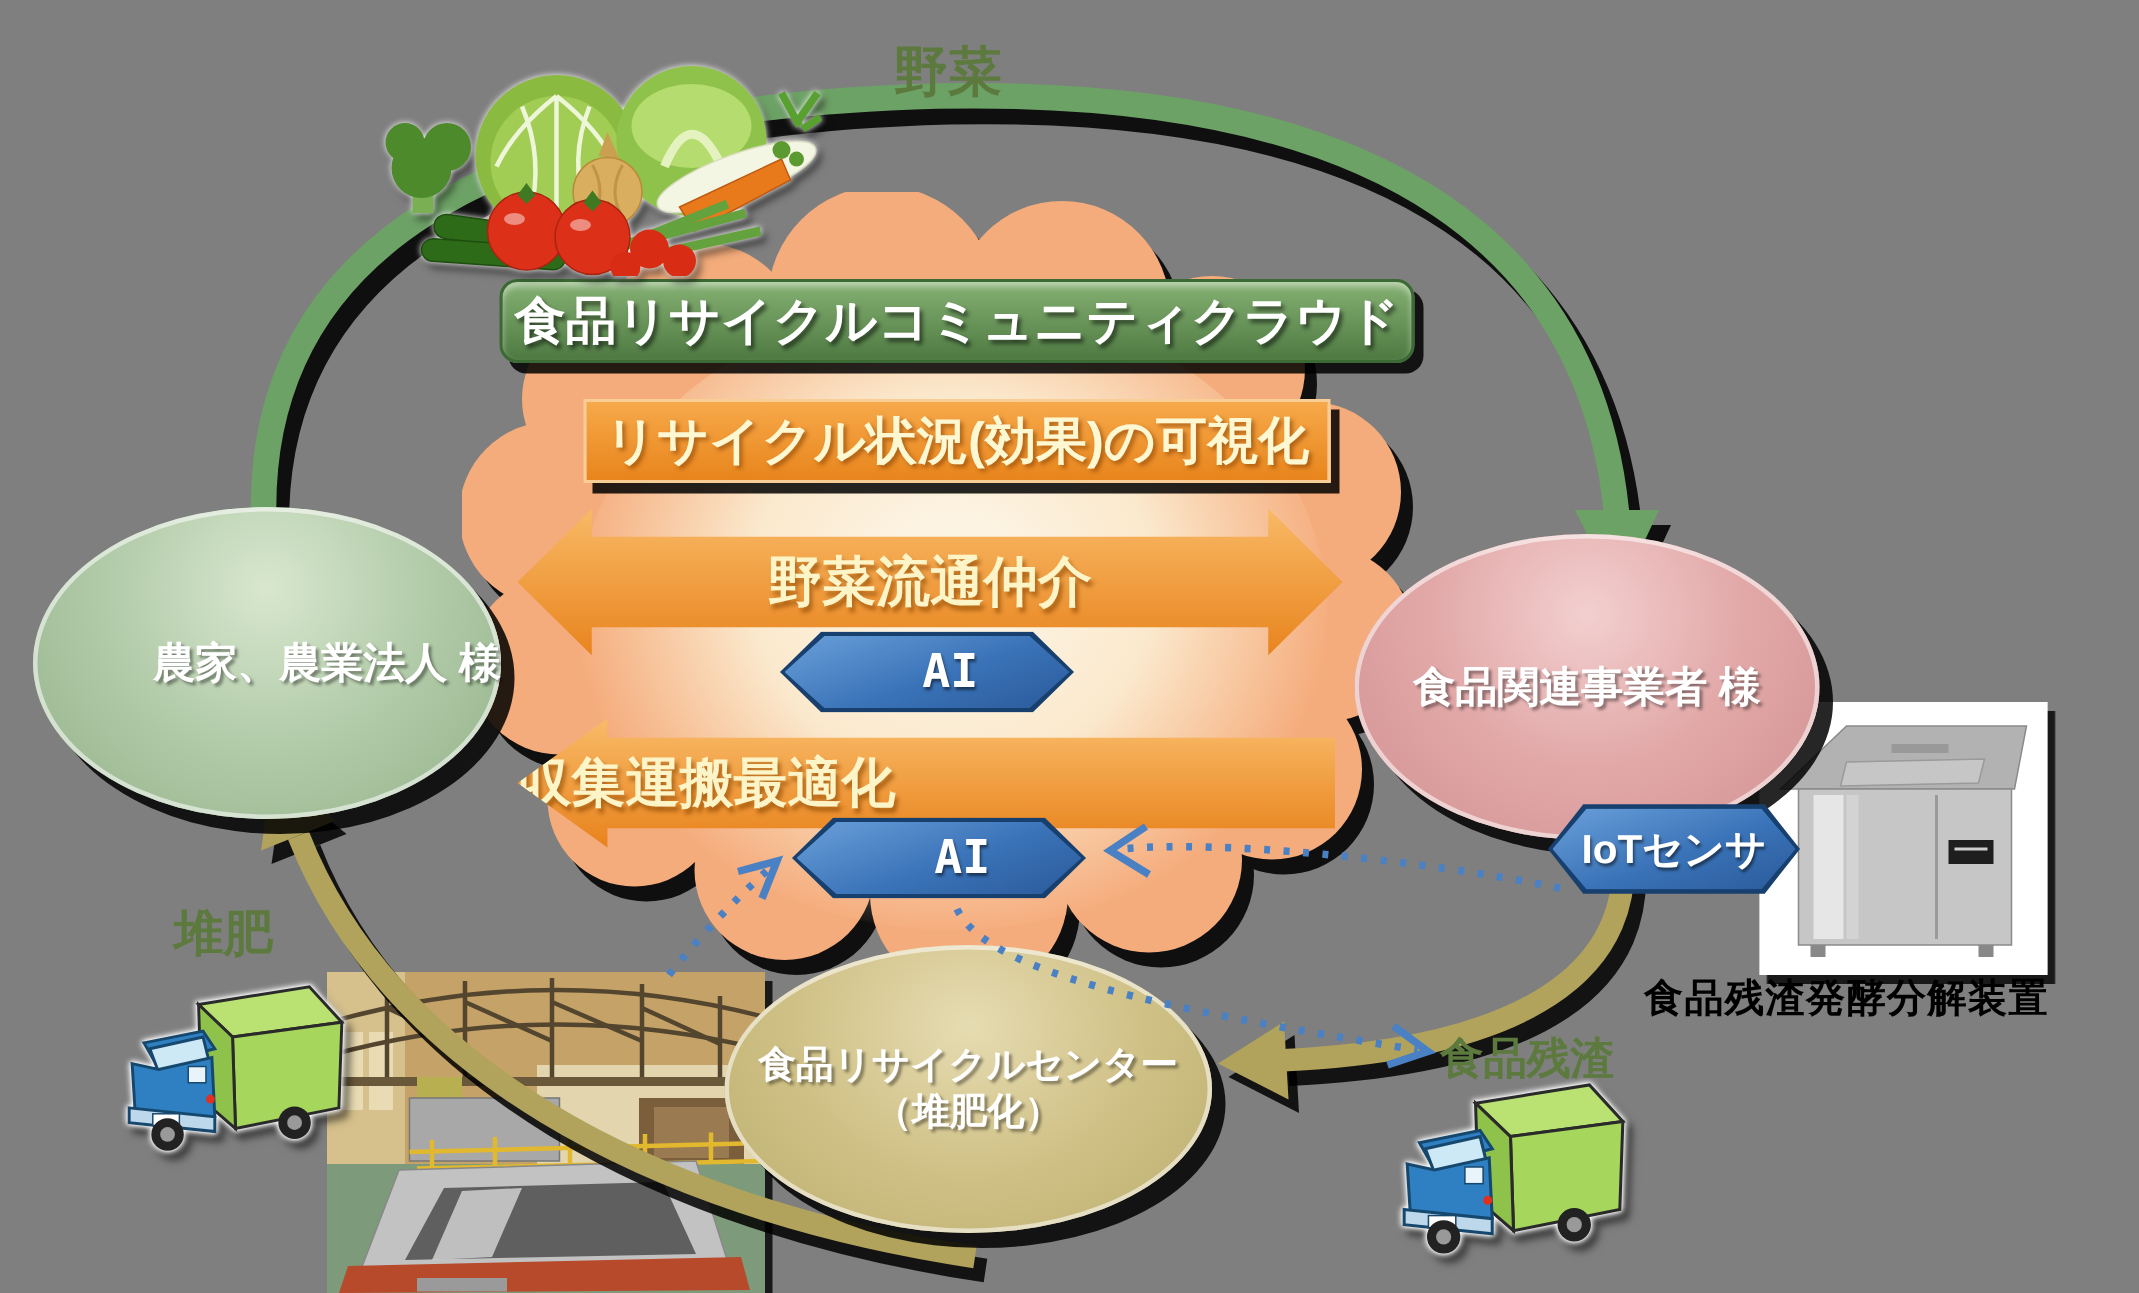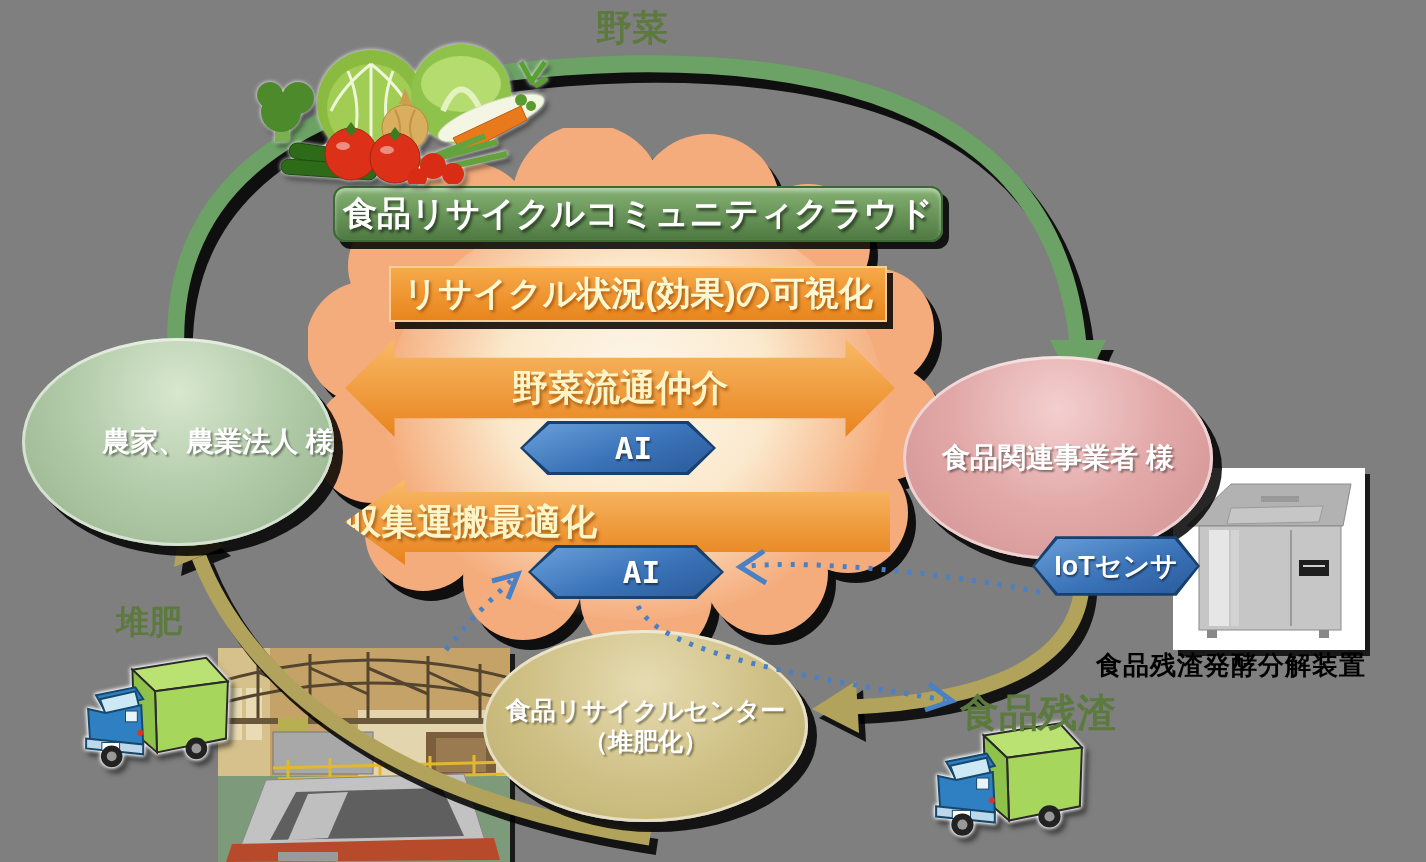--- a/index.html
+++ b/index.html
@@ -81,23 +81,23 @@
   .photo{left:218px;top:648px;width:292px;height:214px;z-index:4;
     filter:drop-shadow(5px 6px 0 rgba(0,0,0,0.8));}
   .machine{left:1173px;top:468px;width:192px;height:182px;z-index:6;background:#fff;
     filter:drop-shadow(5px 6px 0 rgba(0,0,0,0.8));}
   .truck{z-index:9;filter:drop-shadow(0 0 2px #fff) drop-shadow(0 0 1px #fff) drop-shadow(4px 5px 2px rgba(0,0,0,0.5));}
   .truck-l{left:78px;top:648px;width:158px;height:128px;}
   .truck-r{left:928px;top:712px;width:162px;height:134px;}
 
   
   .flow-label{z-index:12;font-weight:bold;color:#5c7a3e;}
-  .lbl-veg{left:596px;top:4px;font-size:36px;}
+  .lbl-veg{left:596px;top:24px;font-size:36px;}
   .lbl-compost{left:116px;top:600px;font-size:33px;}
-  .lbl-residue{left:960px;top:686px;font-size:39px;}
+  .lbl-residue{left:960px;top:686px;font-size:29px;}
   .machine-caption{left:1096px;top:648px;width:336px;z-index:8;color:#000;
     font-size:26px;font-weight:bold;letter-spacing:1px;}
 </style>
 </head>
 <body>
 
 <div class="stage">
 
   <svg class="abs arc-svg arc-green" viewBox="0 0 1426 862">
     <g transform="translate(8,10)" fill="rgba(0,0,0,0.88)" stroke="rgba(0,0,0,0.88)">

